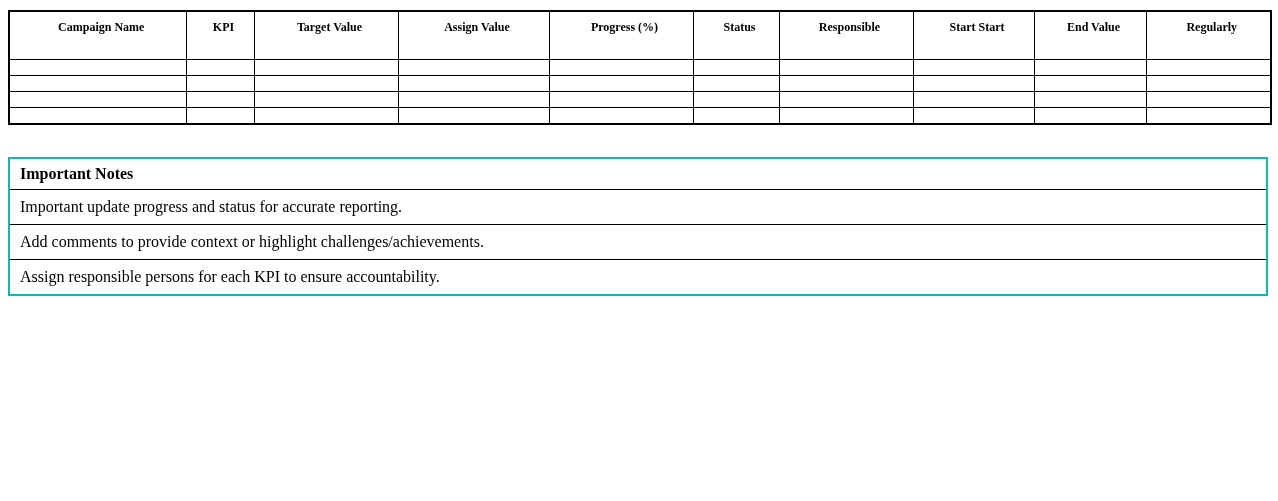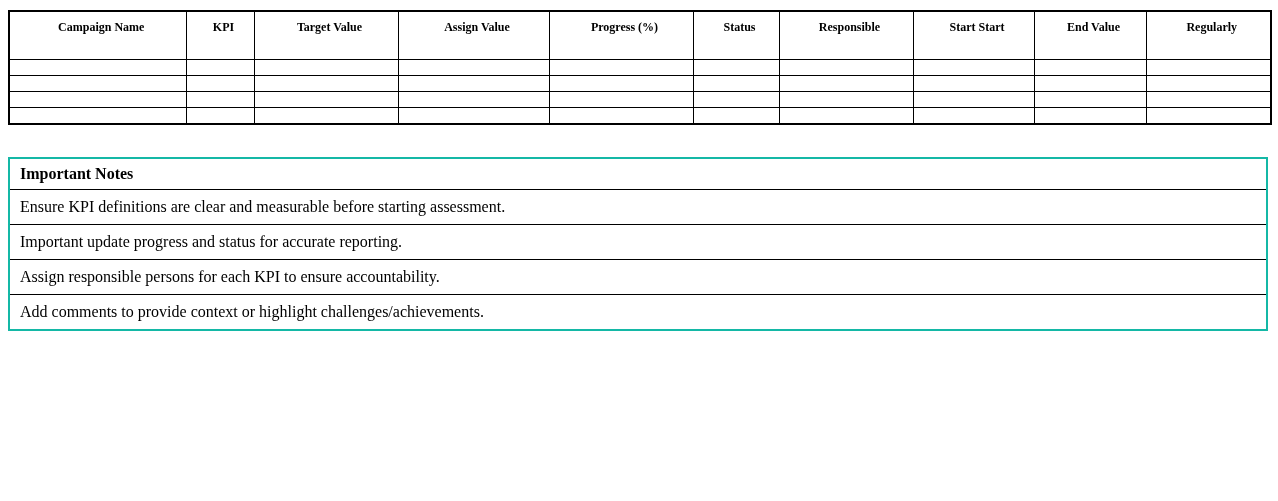--- a/index.html
+++ b/index.html
@@ -159,27 +159,24 @@
   </table>
 
   <table class="notes-table">
     <thead>
       <tr>
         <th>Important Notes</th>
       </tr>
     </thead>
     <tbody>
       <tr>
-        <td>Ensure KPI definitions are clear and measurable before starting assessment.</td>
-      </tr>
-      <tr>
         <td>Important update progress and status for accurate reporting.</td>
       </tr>
       <tr>
-        <td>Assign responsible persons for each KPI to ensure accountability.</td>
+        <td>Add comments to provide context or highlight challenges/achievements.</td>
       </tr>
       <tr>
-        <td>Add comments to provide context or highlight challenges/achievements.</td>
+        <td>Assign responsible persons for each KPI to ensure accountability.</td>
       </tr>
     </tbody>
   </table>
 
 </div>
 
 </body></html>

